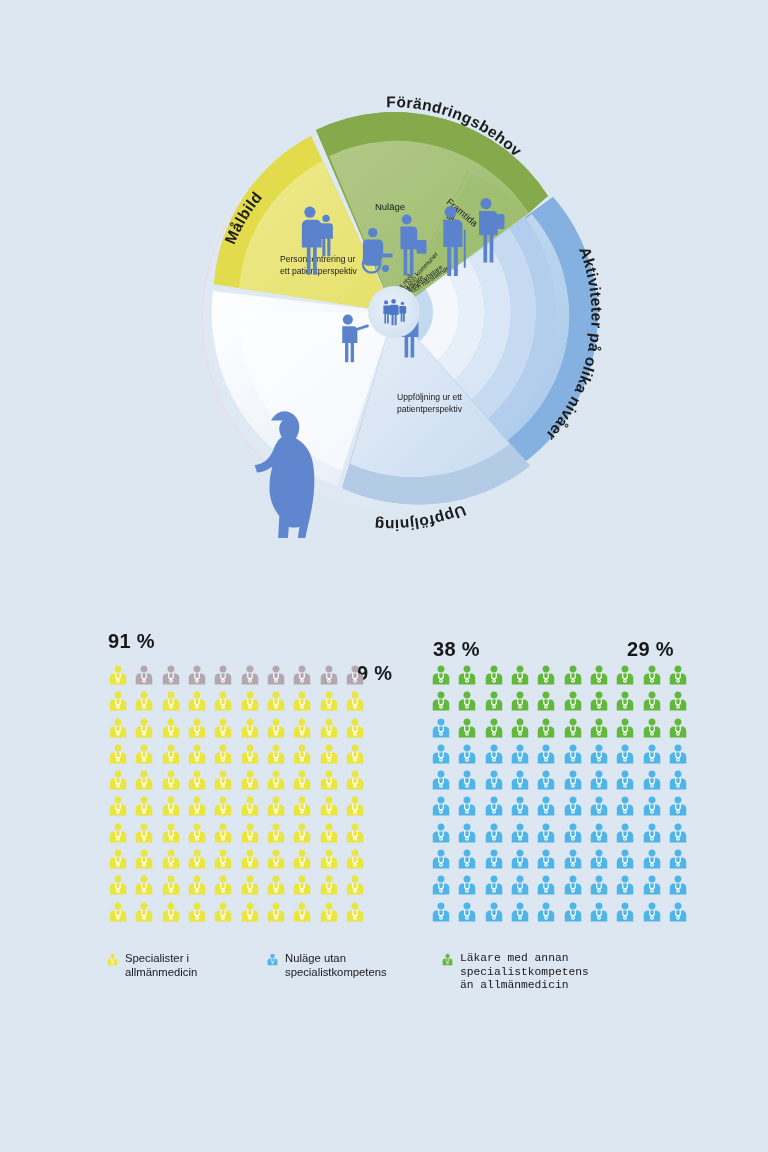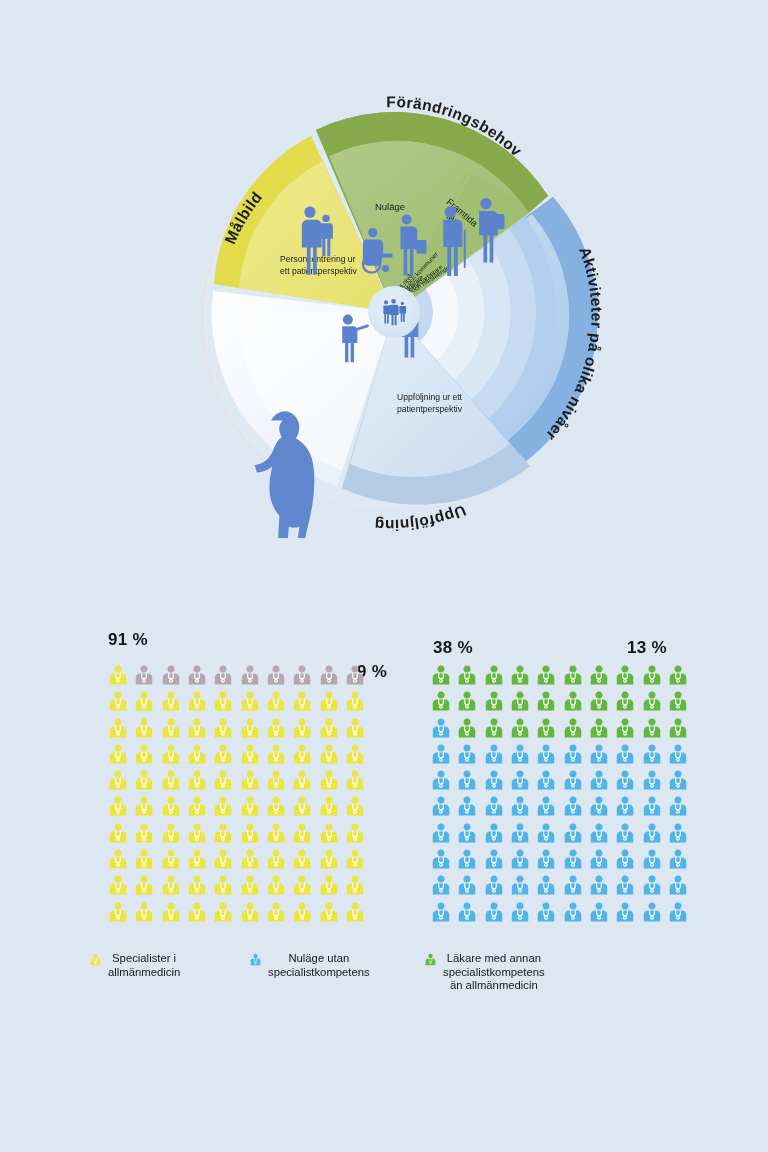--- a/index.html
+++ b/index.html
@@ -18,31 +18,31 @@
   .lbl{font-family:"Liberation Sans",sans-serif;fill:#1b1b1b;}
   .lbl-main{font-size:15.5px;font-weight:bold;letter-spacing:.4px;}
   .lbl-sub{font-size:9.5px;}
   .lbl-tiny{font-size:6.4px;}
   .lbl-body{font-size:8.6px;}
 
   
   .picto-section{position:absolute;left:0;top:600px;width:768px;height:440px;}
 
   .pct{
-    position:absolute;font-size:17px;font-weight:bold;color:#17181a;
+    position:absolute;font-size:20px;font-weight:bold;color:#17181a;
     letter-spacing:.3px;white-space:nowrap;
   }
 
   .grid{position:absolute;display:grid;grid-template-columns:repeat(10,26.3px);
         grid-auto-rows:26.3px;}
   .cell{width:26.3px;height:26.3px;display:block;}
   .cell svg{display:block;width:22px;height:22px;margin:2px auto 0;}
 
   
-  .legend{position:absolute;left:89px;top:952px;width:600px;height:80px;text-align:center;}
+  .legend{position:absolute;left:106px;top:952px;width:600px;height:80px;}
   .leg-item{position:absolute;display:flex;align-items:flex-start;gap:6px;}
   .leg-ico{width:13px;height:13px;flex:0 0 13px;margin-top:1px;}
   .leg-ico svg{display:block;width:13px;height:13px;}
   .leg-txt{font-size:11.3px;line-height:13.6px;color:#17181a;white-space:pre-line;}
 </style>
 </head>
 <body>
 
 <div class="stage">
 
@@ -1041,21 +1041,21 @@
           <svg viewBox="0 0 24 24" width="22" height="22">
             <path fill="#eae53f" d="M12 1.6c2.2 0 3.9 1.8 3.9 3.9S14.2 9.4 12 9.4 8.1 7.6 8.1 5.5 9.8 1.6 12 1.6z"></path>
             <path fill="#eae53f" d="M7.6 10.3h8.8c2.7 0 4.6 1.9 4.6 4.4v7.7H3V14.7c0-2.5 1.9-4.4 4.6-4.4z"></path>
             <path fill="none" stroke="#ffffff" stroke-width="1.25" stroke-linecap="round" d="M9.5 10.5v3.2c0 1.4 1.1 2.5 2.5 2.5s2.5-1.1 2.5-2.5v-3.2"></path>
             <circle cx="12" cy="18.4" r="1.5" fill="none" stroke="#ffffff" stroke-width="1.25"></circle>
           </svg>
         </span>
       </div>
 
     <div class="pct" style="left:433px;top:38px;">38 %</div>
-    <div class="pct" style="left:627px;top:38px;">13 %</div>
+    <div class="pct" style="left:627px;top:38px;">29 %</div>
 
     <div class="grid" id="grid-right" style="left:428px;top:62px;">
         <span class="cell">
           <svg viewBox="0 0 24 24" width="22" height="22">
             <path fill="#62b83c" d="M12 1.6c2.2 0 3.9 1.8 3.9 3.9S14.2 9.4 12 9.4 8.1 7.6 8.1 5.5 9.8 1.6 12 1.6z"></path>
             <path fill="#62b83c" d="M7.6 10.3h8.8c2.7 0 4.6 1.9 4.6 4.4v7.7H3V14.7c0-2.5 1.9-4.4 4.6-4.4z"></path>
             <path fill="none" stroke="#ffffff" stroke-width="1.25" stroke-linecap="round" d="M9.5 10.5v3.2c0 1.4 1.1 2.5 2.5 2.5s2.5-1.1 2.5-2.5v-3.2"></path>
             <circle cx="12" cy="18.4" r="1.5" fill="none" stroke="#ffffff" stroke-width="1.25"></circle>
           </svg>
         </span>
@@ -1872,21 +1872,21 @@
           <svg viewBox="0 0 24 24" width="13" height="13">
             <path fill="#4fb4e8" d="M12 1.6c2.2 0 3.9 1.8 3.9 3.9S14.2 9.4 12 9.4 8.1 7.6 8.1 5.5 9.8 1.6 12 1.6z"></path>
             <path fill="#4fb4e8" d="M7.6 10.3h8.8c2.7 0 4.6 1.9 4.6 4.4v7.7H3V14.7c0-2.5 1.9-4.4 4.6-4.4z"></path>
             <path fill="none" stroke="#ffffff" stroke-width="1.25" stroke-linecap="round" d="M9.5 10.5v3.2c0 1.4 1.1 2.5 2.5 2.5s2.5-1.1 2.5-2.5v-3.2"></path>
             <circle cx="12" cy="18.4" r="1.5" fill="none" stroke="#ffffff" stroke-width="1.25"></circle>
           </svg>
         </span>
       <span class="leg-txt">Nuläge utan
 specialistkompetens</span>
     </div>
-    <div class="leg-item" style="left:335px;top:0px;width:210px;">
+    <div class="leg-item" style="left:335px;top:0px;width:210px;font-family:Liberation Mono, monospace;">
       <span class="leg-ico">
           <svg viewBox="0 0 24 24" width="13" height="13">
             <path fill="#62b83c" d="M12 1.6c2.2 0 3.9 1.8 3.9 3.9S14.2 9.4 12 9.4 8.1 7.6 8.1 5.5 9.8 1.6 12 1.6z"></path>
             <path fill="#62b83c" d="M7.6 10.3h8.8c2.7 0 4.6 1.9 4.6 4.4v7.7H3V14.7c0-2.5 1.9-4.4 4.6-4.4z"></path>
             <path fill="none" stroke="#ffffff" stroke-width="1.25" stroke-linecap="round" d="M9.5 10.5v3.2c0 1.4 1.1 2.5 2.5 2.5s2.5-1.1 2.5-2.5v-3.2"></path>
             <circle cx="12" cy="18.4" r="1.5" fill="none" stroke="#ffffff" stroke-width="1.25"></circle>
           </svg>
         </span>
       <span class="leg-txt">Läkare med annan
 specialistkompetens

